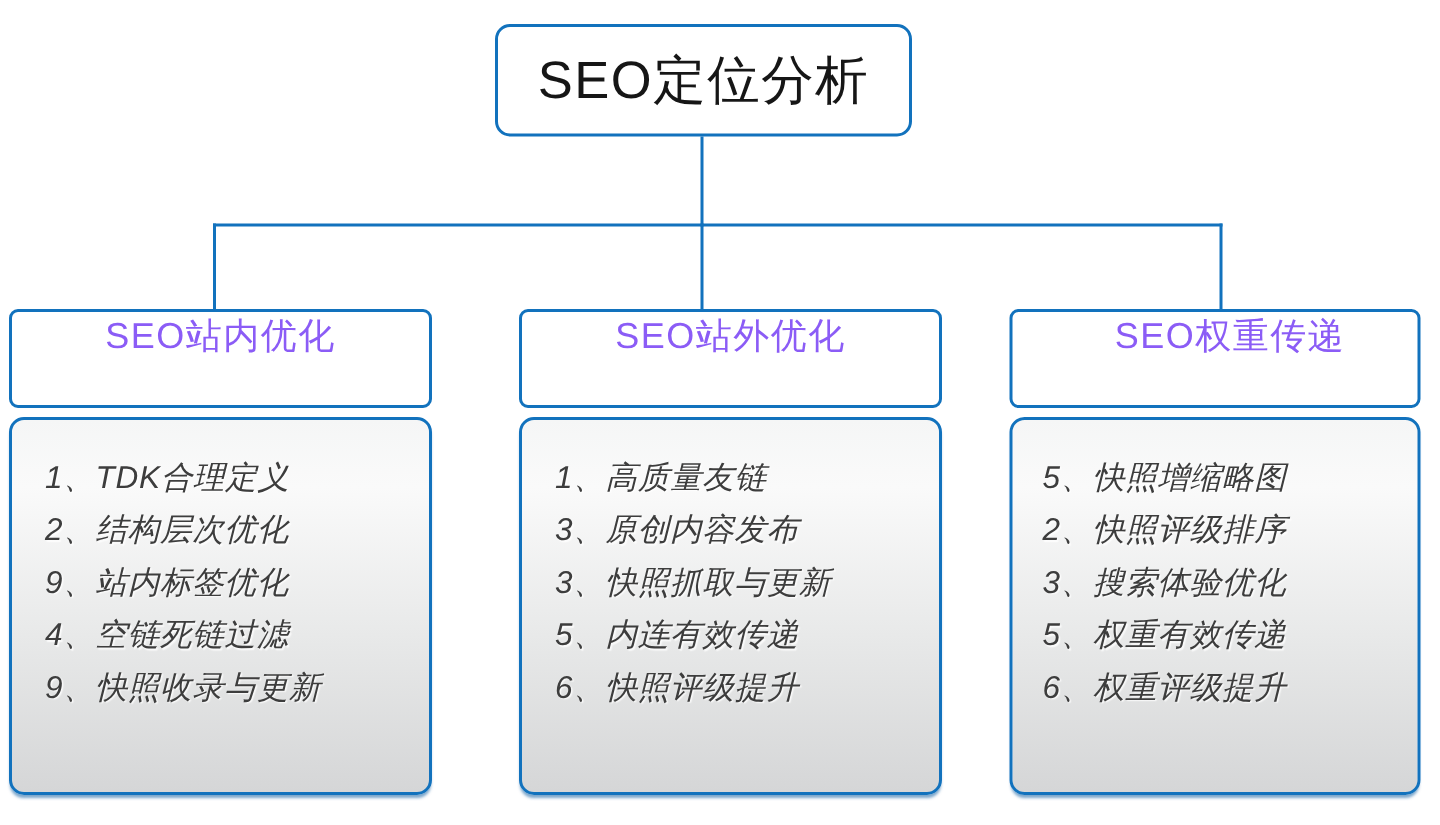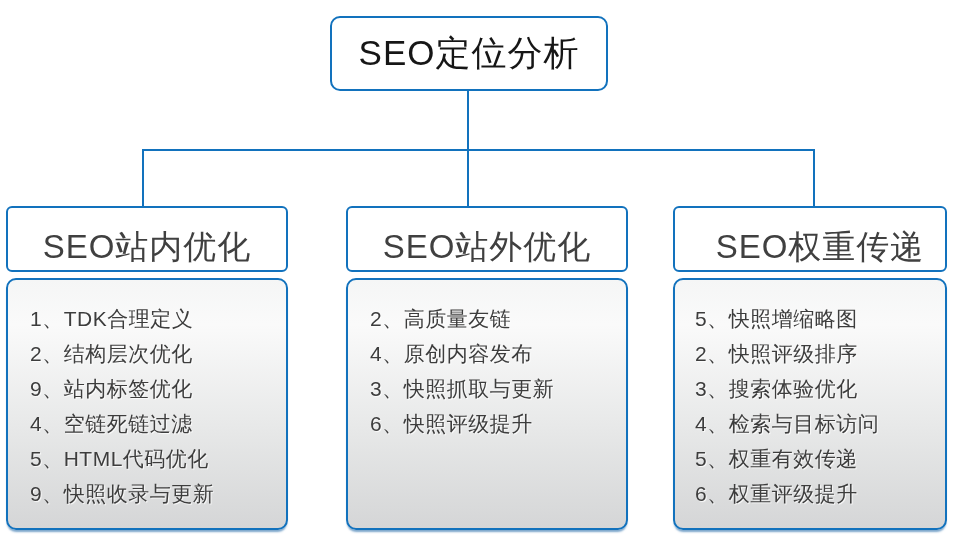--- a/index.html
+++ b/index.html
@@ -22,32 +22,33 @@
     display: flex; align-items: center; justify-content: center;
     font-size: 35px; color: #161616; letter-spacing: 1px;
     white-space: nowrap;
   }
 
   .col-header {
     position: absolute; top: 206px; height: 66px;
     background: #fff;
     border: 2px solid var(--accent);
     border-radius: 6px;
-    display: flex; align-items: flex-end; justify-content: center;
-    font-size: 33px; color: #404040; letter-spacing: 1px;
+    display: flex; align-items: flex-start; justify-content: center;
+    font-size: 24px; color: #8b5cf6; letter-spacing: 1px;
     white-space: nowrap;
   }
 
   .col-body {
     position: absolute; top: 278px; height: 252px;
     border: 2px solid var(--accent);
     border-radius: 10px;
     background: linear-gradient(180deg, #f5f6f6 0%, #fafafa 18%, #e8e9e9 58%, #d5d6d7 100%);
     box-shadow: 0 3px 2px -1px rgba(16, 92, 160, 0.55);
     padding: 21px 6px 0 22px;
+    font-style: italic;
   }
   .col-body ul { list-style: none; margin: 0; padding: 0; }
   .col-body li {
     font-size: 21px; line-height: 35px; color: #3d3d3d;
     letter-spacing: 0.5px; white-space: nowrap;
     text-shadow: 1px 1px 1px rgba(255,255,255,0.9);
   }
 
   .col-1 { left: 6px;   width: 282px; }
   .col-2 { left: 346px; width: 282px; }
@@ -70,44 +71,43 @@
 
   <div class="col-header col-1">
     <span>SEO站内优化</span>
   </div>
   <div class="col-body col-1">
     <ul>
       <li>1、TDK合理定义</li>
       <li>2、结构层次优化</li>
       <li>9、站内标签优化</li>
       <li>4、空链死链过滤</li>
-      <li>5、HTML代码优化</li>
       <li>9、快照收录与更新</li>
     </ul>
   </div>
 
   <div class="col-header col-2">
     <span>SEO站外优化</span>
   </div>
   <div class="col-body col-2">
     <ul>
-      <li>2、高质量友链</li>
-      <li>4、原创内容发布</li>
+      <li>1、高质量友链</li>
+      <li>3、原创内容发布</li>
       <li>3、快照抓取与更新</li>
+      <li>5、内连有效传递</li>
       <li>6、快照评级提升</li>
     </ul>
   </div>
 
   <div class="col-header col-3">
     <span>SEO权重传递</span>
   </div>
   <div class="col-body col-3">
     <ul>
       <li>5、快照增缩略图</li>
       <li>2、快照评级排序</li>
       <li>3、搜索体验优化</li>
-      <li>4、检索与目标访问</li>
       <li>5、权重有效传递</li>
       <li>6、权重评级提升</li>
     </ul>
   </div>
 
 </div>
 
 </body></html>

